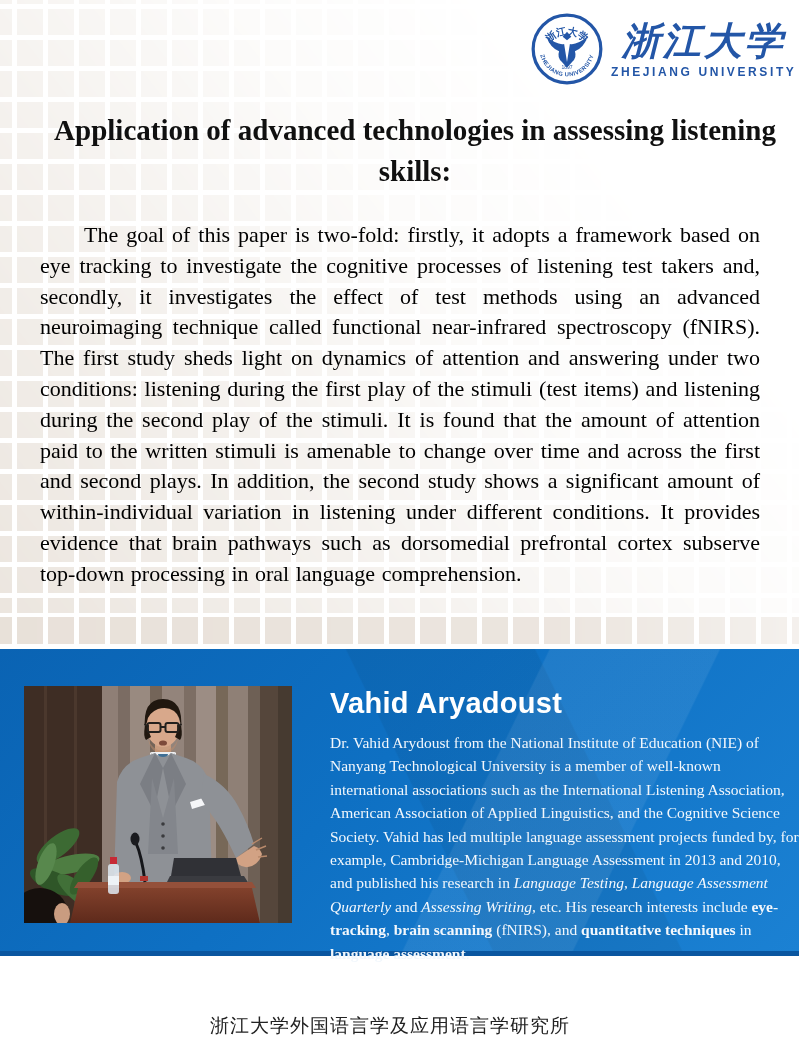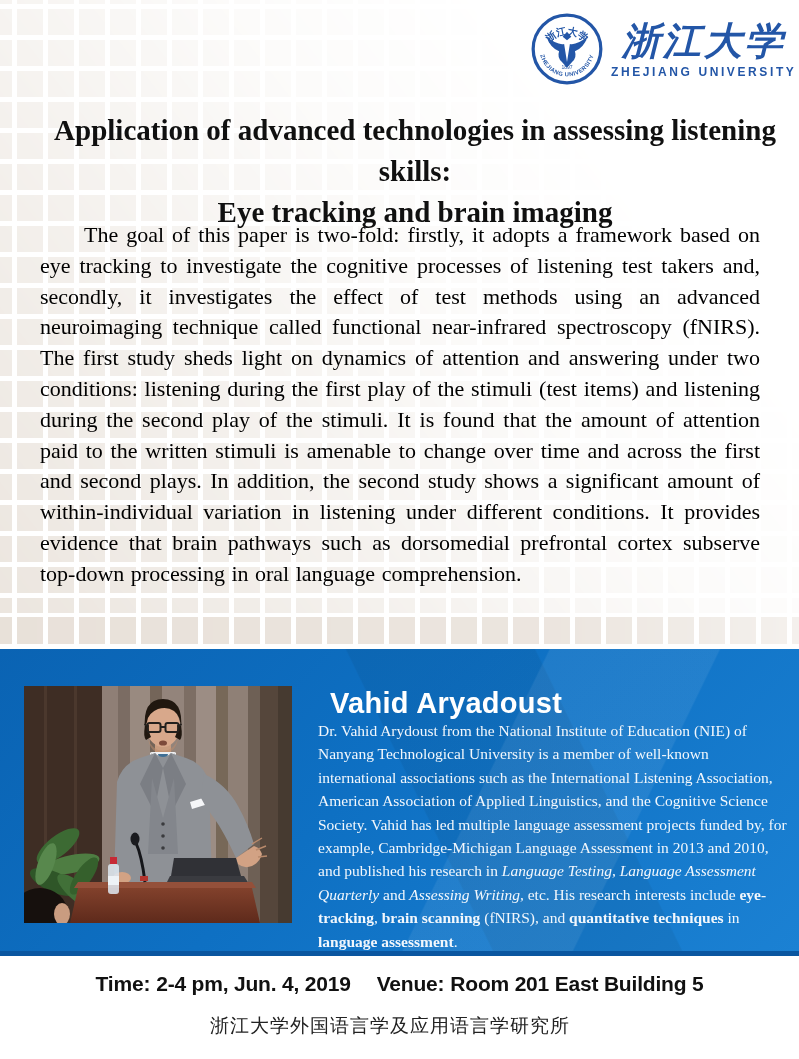--- a/index.html
+++ b/index.html
@@ -71,21 +71,21 @@
     position:absolute; left:24px; top:37px; width:268px; height:237px;
     background:#6b5c52; overflow:hidden;
   }
   .photo svg{display:block;}
   .name{
     position:absolute; left:314px; top:22px; margin:16px;
     font-family:"Liberation Sans", sans-serif; font-weight:bold;
     font-size:29px; color:#ffffff; letter-spacing:.3px;
   }
   .bio{
-    position:absolute; left:314px; top:66px; width:470px; margin:4px;
+    position:absolute; left:314px; top:66px; width:470px; margin:16px;
     font-family:"Liberation Serif", serif; font-size:15.5px; line-height:23.4px;
     color:#f2f7fc; text-align:left;
   }
   .bio .it{font-style:italic;}
   .bio .b{font-weight:bold;}
   
   .time-line{
     position:absolute; top:972px; left:0; width:799px; text-align:center;
     font-family:"Liberation Sans", sans-serif; font-weight:bold;
     font-size:21px; letter-spacing:-.2px; color:#111111;
@@ -125,21 +125,20 @@
       <text x="50" y="78" font-size="7" text-anchor="middle" fill="#2356a7" font-family="sans-serif">1897</text>
     </svg>
     <div class="wordmark">
       <div class="zh">浙江大学</div>
       <div class="en">ZHEJIANG UNIVERSITY</div>
     </div>
   </header>
 
   <h1 class="title">
     <span>Application of advanced technologies in assessing listening skills:</span>
-    <span>Eye tracking and brain imaging</span>
   </h1>
 
   <p class="abstract">The goal of this paper is two-fold: firstly, it adopts a framework based on eye tracking to investigate the cognitive processes of listening test takers and, secondly, it investigates the effect of test methods using an advanced neuroimaging technique called functional near-infrared spectroscopy (fNIRS). The first study sheds light on dynamics of attention and answering under two conditions: listening during the first play of the stimuli (test items) and listening during the second play of the stimuli. It is found that the amount of attention paid to the written stimuli is amenable to change over time and across the first and second plays. In addition, the second study shows a significant amount of within-individual variation in listening under different conditions. It provides evidence that brain pathways such as dorsomedial prefrontal cortex subserve top-down processing in oral language comprehension.</p>
 
   <section class="panel">
 
     <div class="photo">
       <svg viewBox="0 0 268 237" width="268" height="237" aria-hidden="true">
 
         <rect width="268" height="237" fill="#85766d"></rect>
@@ -234,19 +233,16 @@
         <ellipse cx="16" cy="228" rx="28" ry="26" fill="#16100d"></ellipse>
         <ellipse cx="38" cy="228" rx="8" ry="11" fill="#c99c80"></ellipse>
       </svg>
     </div>
 
     <h2 class="name">Vahid Aryadoust</h2>
 
     <p class="bio"><span>Dr. Vahid Arydoust from the National Institute of Education (NIE) of Nanyang Technological University is a member of well-known international associations such as the International Listening Association, American Association of Applied Linguistics, and the Cognitive Science Society. Vahid has led multiple language assessment projects funded by, for example, Cambridge-Michigan Language Assessment in 2013 and 2010, and published his research in </span><span class="it">Language Testing</span><span>, </span><span class="it">Language Assessment Quarterly</span><span> and </span><span class="it">Assessing Writing</span><span>, etc. His research interests include </span><span class="b">eye-tracking</span><span>, </span><span class="b">brain scanning</span><span> (fNIRS), and </span><span class="b">quantitative techniques</span><span> in </span><span class="b">language assessment</span><span>.</span></p>
   </section>
 
-  <div class="time-line">
-    <span class="lbl">Time:</span><span>2-4 pm, Jun. 4, 2019</span><span class="gap"></span><span class="lbl">Venue:</span><span>Room 201 East Building 5</span>
-  </div>
 
   <div class="org-line">浙江大学外国语言学及应用语言学研究所</div>
 
 </div>
 
 </body></html>

